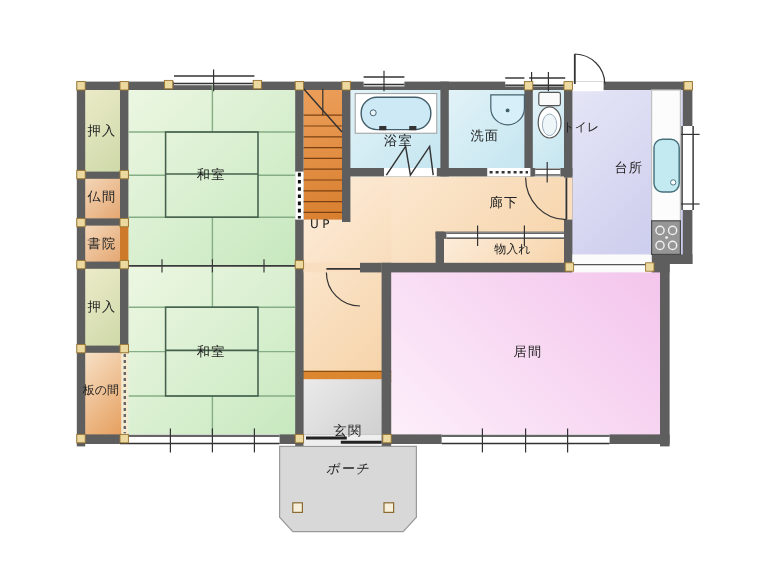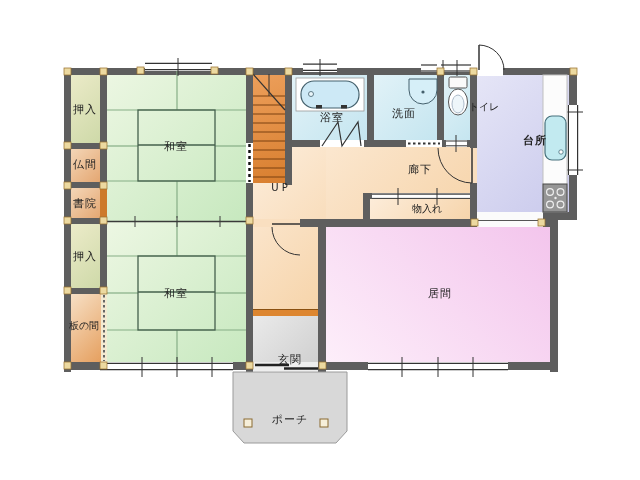--- a/index.html
+++ b/index.html
@@ -296,21 +296,21 @@
   <div class="lbl" style="left:85px;top:109px;">押入</div>
   <div class="lbl" style="left:85px;top:164px;">仏間</div>
   <div class="lbl" style="left:85px;top:203px;">書院</div>
   <div class="lbl" style="left:85px;top:256px;">押入</div>
   <div class="lbl small" style="left:84px;top:326px;">板の間</div>
   <div class="lbl" style="left:176px;top:146px;">和室</div>
   <div class="lbl" style="left:176px;top:293px;">和室</div>
   <div class="lbl" style="left:332px;top:117px;">浴室</div>
   <div class="lbl" style="left:404px;top:113px;">洗面</div>
   <div class="lbl small" style="left:444px;top:107px;margin-left:40px;">トイレ</div>
-  <div class="lbl" style="left:535px;top:140px;font-weight:bold;">台所</div>
+  <div class="lbl" style="left:524px;top:140px;">台所</div>
   <div class="lbl" style="left:420px;top:169px;">廊下</div>
   <div class="lbl small" style="left:427px;top:209px;">物入れ</div>
   <div class="lbl" style="left:440px;top:293px;">居間</div>
   <div class="lbl" style="left:290px;top:359px;">玄関</div>
-  <div class="lbl" style="left:290px;top:419px;">ポーチ</div>
-  <div class="lbl small" style="left:268px;top:188px;letter-spacing:3px;margin-left:13px;">UP</div>
+  <div class="lbl" style="left:290px;top:391px;font-style:italic;">ポーチ</div>
+  <div class="lbl small" style="left:268px;top:188px;letter-spacing:3px;">UP</div>
 
 </div>
 
 </body></html>

